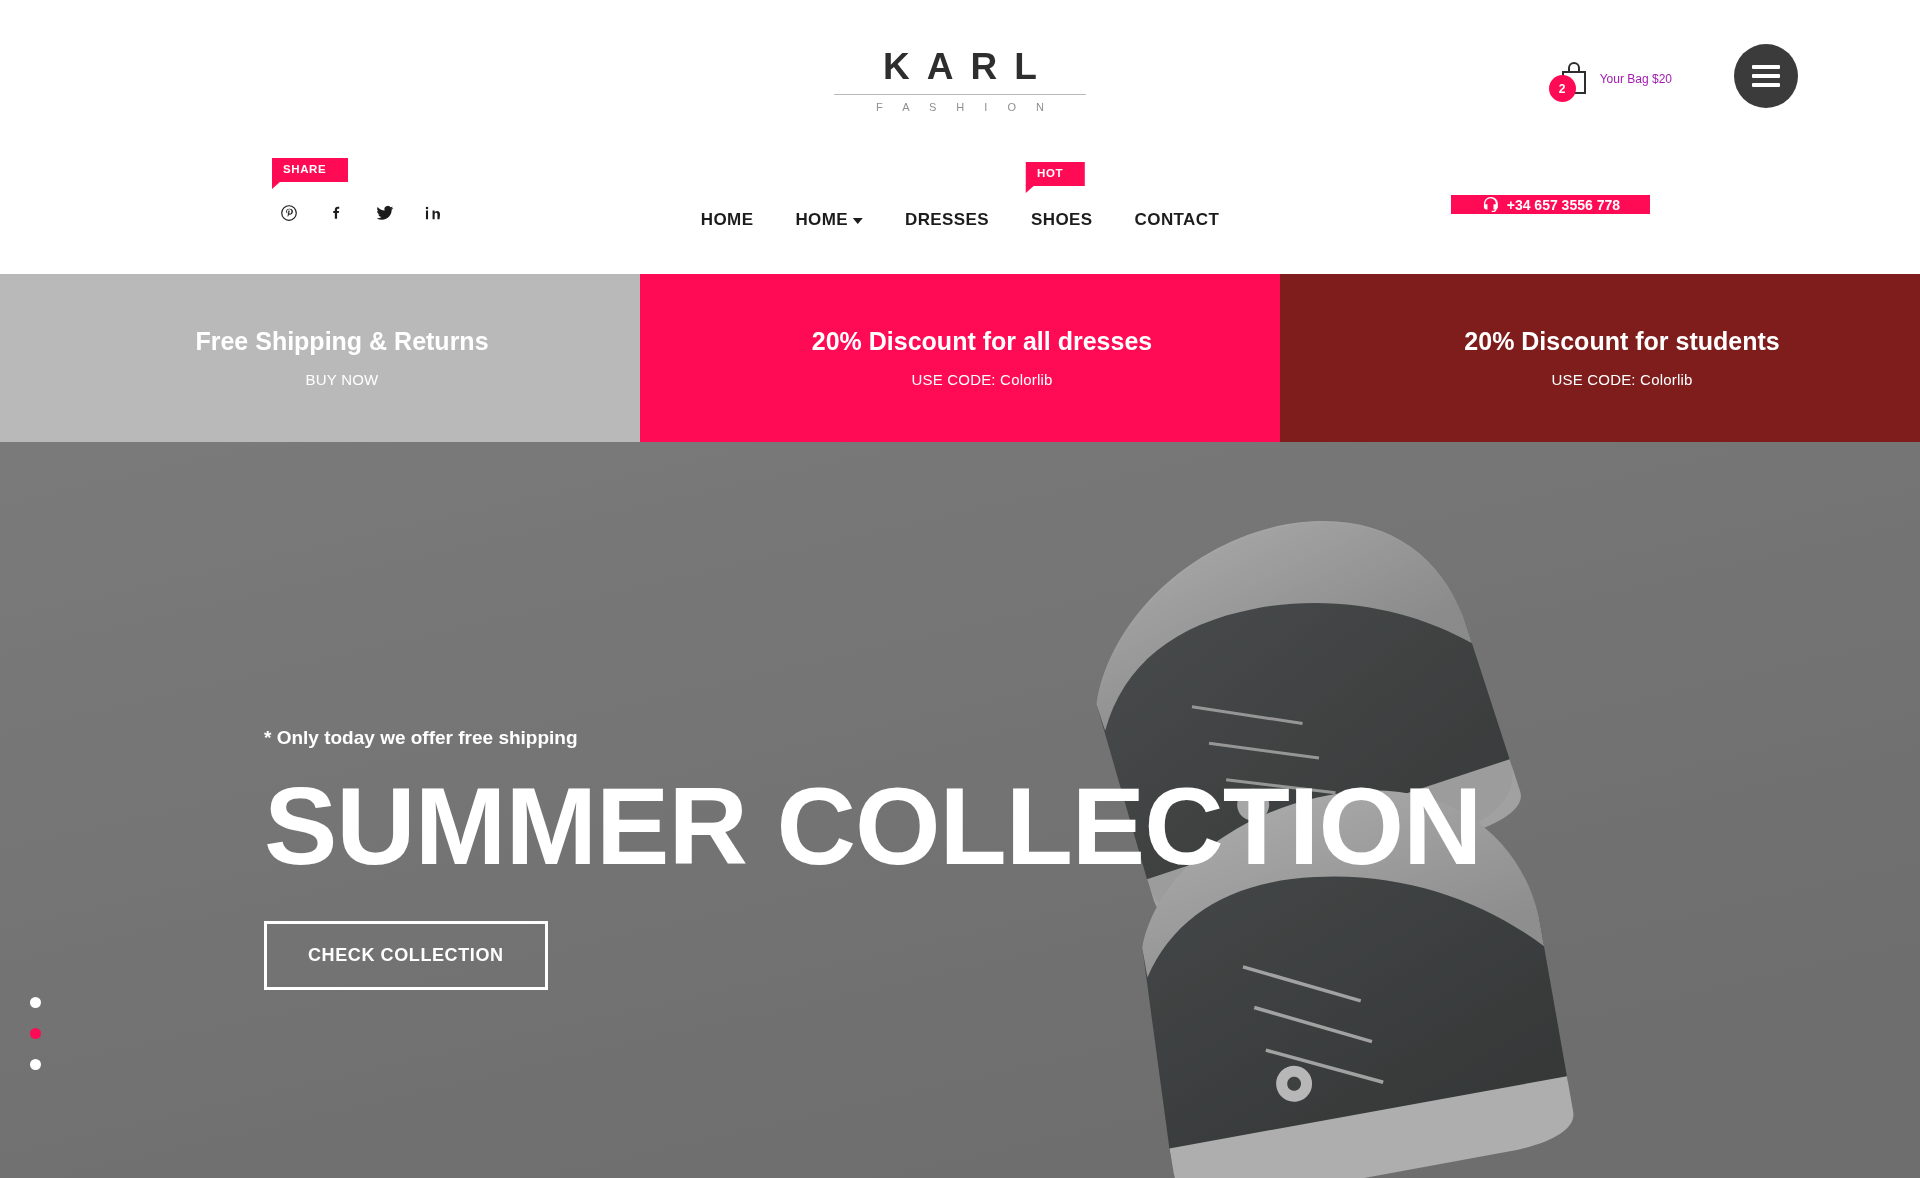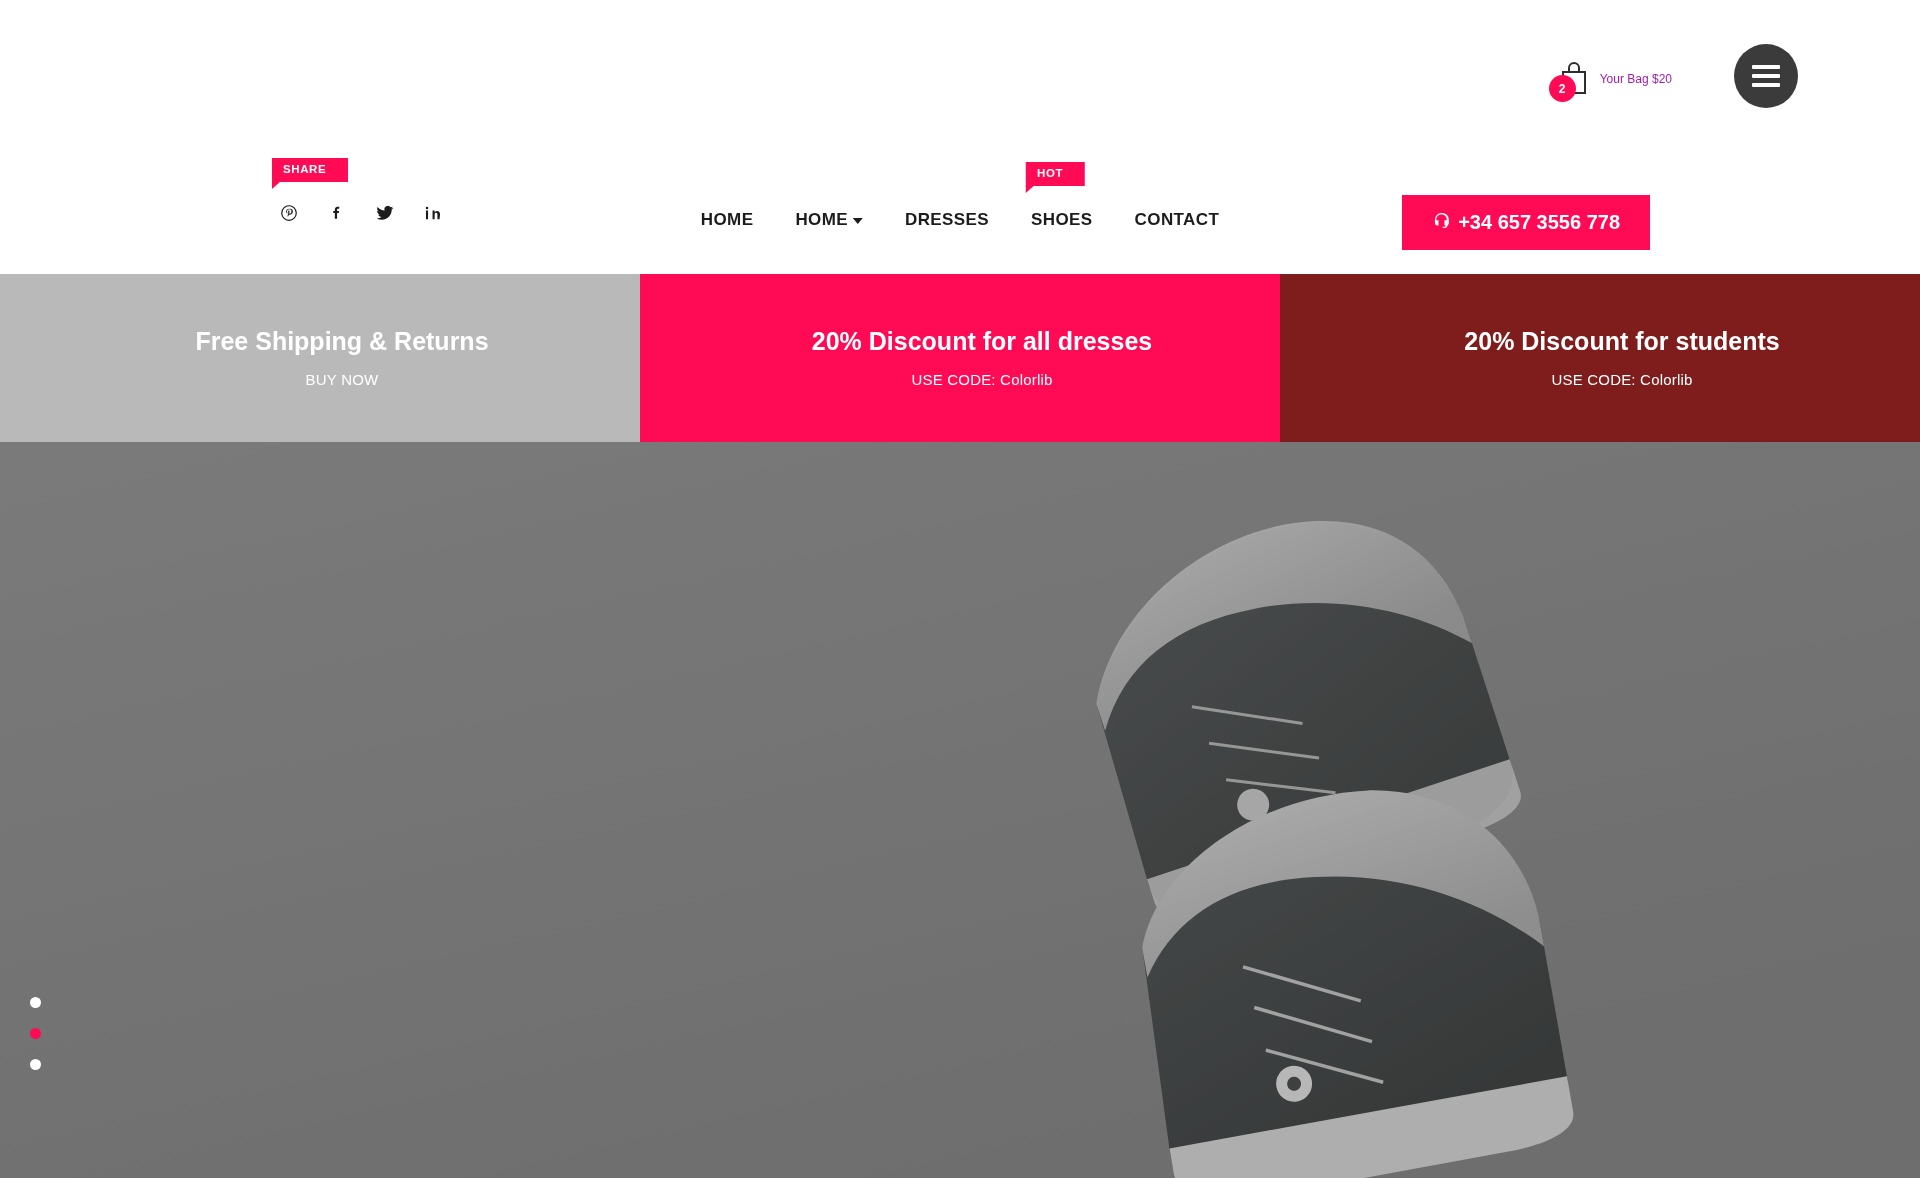--- a/index.html
+++ b/index.html
@@ -197,24 +197,25 @@
     top: -48px;
     left: -5px;
   }
 
   .phone-btn {
     position: absolute;
     right: 270px;
     top: 45px;
     background: #ff0a54;
     color: #ffffff;
-    font-size: 20px;
-    font-weight: bold;
-    padding: 16px 30px;
-    display: flex;
+    font-size: 14px;
+    font-weight: bold;
+    padding: 0 30px;
+    display: flex;
+    align-items: center;
     gap: 7px;
     cursor: pointer;
     white-space: nowrap;
   }
 
   
   .promos {
     display: flex;
     width: 100%;
     height: 168px;
@@ -318,20 +319,25 @@
   }
   .dot.active { background: #ff0a54; }
 </style>
 </head>
 <body>
 
 <div class="page">
 
   <div class="header-top">
 
+    <div class="logo-block">
+      <div class="logo-word">KARL</div>
+      <div class="logo-rule"></div>
+      <div class="logo-sub">F A S H I O N</div>
+    </div>
 
     <div class="bag-area">
       <div class="bag-icon-wrap">
         <svg width="32" height="34" viewBox="0 0 32 34">
           <rect x="5" y="10" width="22" height="21" fill="none" stroke="#2e2e2e" stroke-width="2"></rect>
           <path d="M11 10 V6 a5 5 0 0 1 10 0 V10" fill="none" stroke="#2e2e2e" stroke-width="2"></path>
         </svg>
         <div class="bag-badge">2</div>
       </div>
       <div class="bag-text">Your Bag $20</div>
@@ -456,20 +462,25 @@
             <path d="M100,206 L210,260"></path>
             <path d="M104,250 L214,302"></path>
           </g>
           <circle cx="126" cy="288" r="18" fill="#ececec"></circle>
           <circle cx="126" cy="288" r="7" fill="#1e2222"></circle>
         </g>
       </svg>
       <div class="hero-overlay"></div>
     </div>
 
+    <div class="hero-content">
+      <div class="hero-kicker">* Only today we offer free shipping</div>
+      <div class="hero-title">SUMMER COLLECTION</div>
+      <div class="hero-btn">CHECK COLLECTION</div>
+    </div>
   </div>
 
   <div class="dots">
     <div class="dot"></div>
     <div class="dot active"></div>
     <div class="dot"></div>
   </div>
 
 </div>
 

